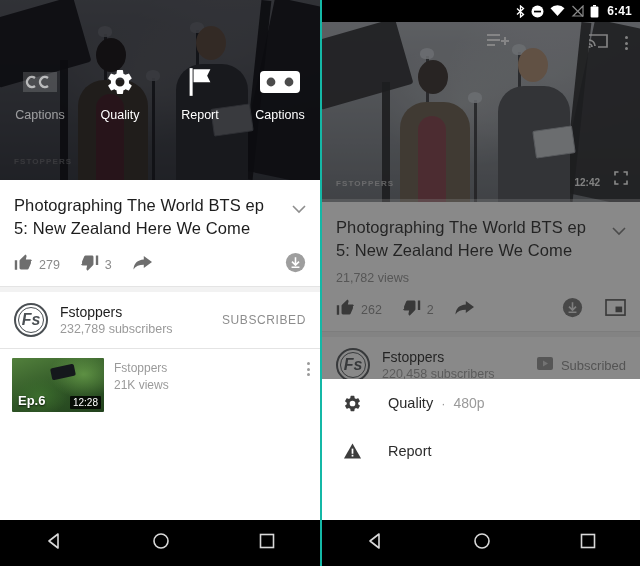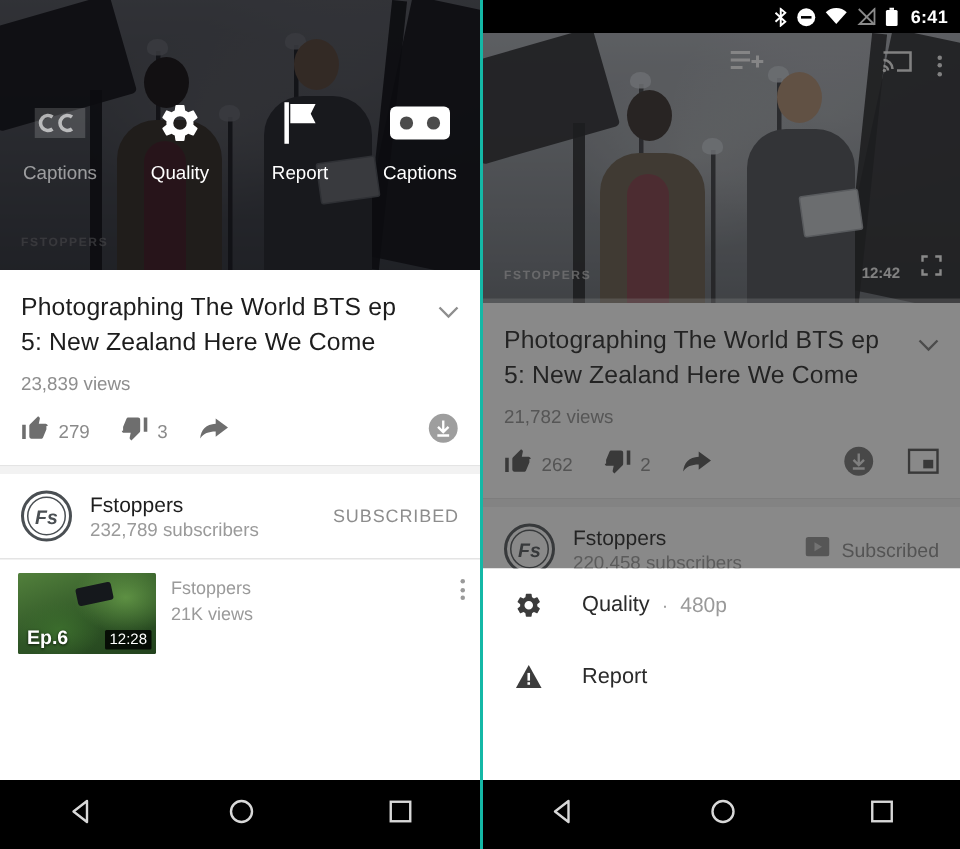--- a/index.html
+++ b/index.html
@@ -116,21 +116,21 @@
 
   
   .channel {
     display:flex; align-items:center; gap:12px;
     padding: 11px 14px; position:relative;
   }
   .avatar {
     width:34px; height:34px; border-radius:50%;
     border: 2.5px solid #4a4f53; display:flex;
     align-items:center; justify-content:center;
-    color:#4a4f53; font-size:13px; font-weight:bold; font-style:italic;
+    color:#4a4f53; font-size:16px; font-weight:bold; font-style:italic;
     background:#fff; flex:none;
   }
   .avatar .inner {
     width:26px; height:26px; border-radius:50%;
     border:1.5px solid #4a4f53; display:flex;
     align-items:center; justify-content:center;
   }
   .ch-name { font-size:14px; color:#1d1d1d; }
   .ch-subs { font-size:12.5px; color:#9a9a9a; margin-top:2px; }
   .sub-btn {
@@ -286,21 +286,20 @@
       </div>
     </div>
 
     <div class="meta">
       <div class="title">Photographing The World BTS ep 5: New Zealand Here We Come</div>
       <div class="caret">
         <svg width="14" height="10" viewBox="0 0 14 10">
             <path d="M1 2 L7 8 L13 2" fill="none" stroke="#8e8e8e" stroke-width="1.6"></path>
           </svg>
       </div>
-      <div class="views">23,839 views</div>
       <div class="actions">
         <div class="act">
           <span>
             <svg width="19" height="19" viewBox="0 0 24 24" fill="#6e6e6e">
                 <path d="M1 21h3V9H1v12zM22.5 10c0-1-.8-1.8-1.8-1.8h-5.7l.86-4.1.03-.3c0-.4-.17-.8-.44-1.07L14.4 1.8 7.6 8.6A1.8 1.8 0 0 0 7 9.9V19c0 1 .8 1.8 1.8 1.8h8.1c.74 0 1.38-.45 1.65-1.1l2.72-6.35c.08-.2.13-.42.13-.65V10z"></path>
               </svg>
           </span>
           <span class="cnt">279</span>
         </div>
         <div class="act">

